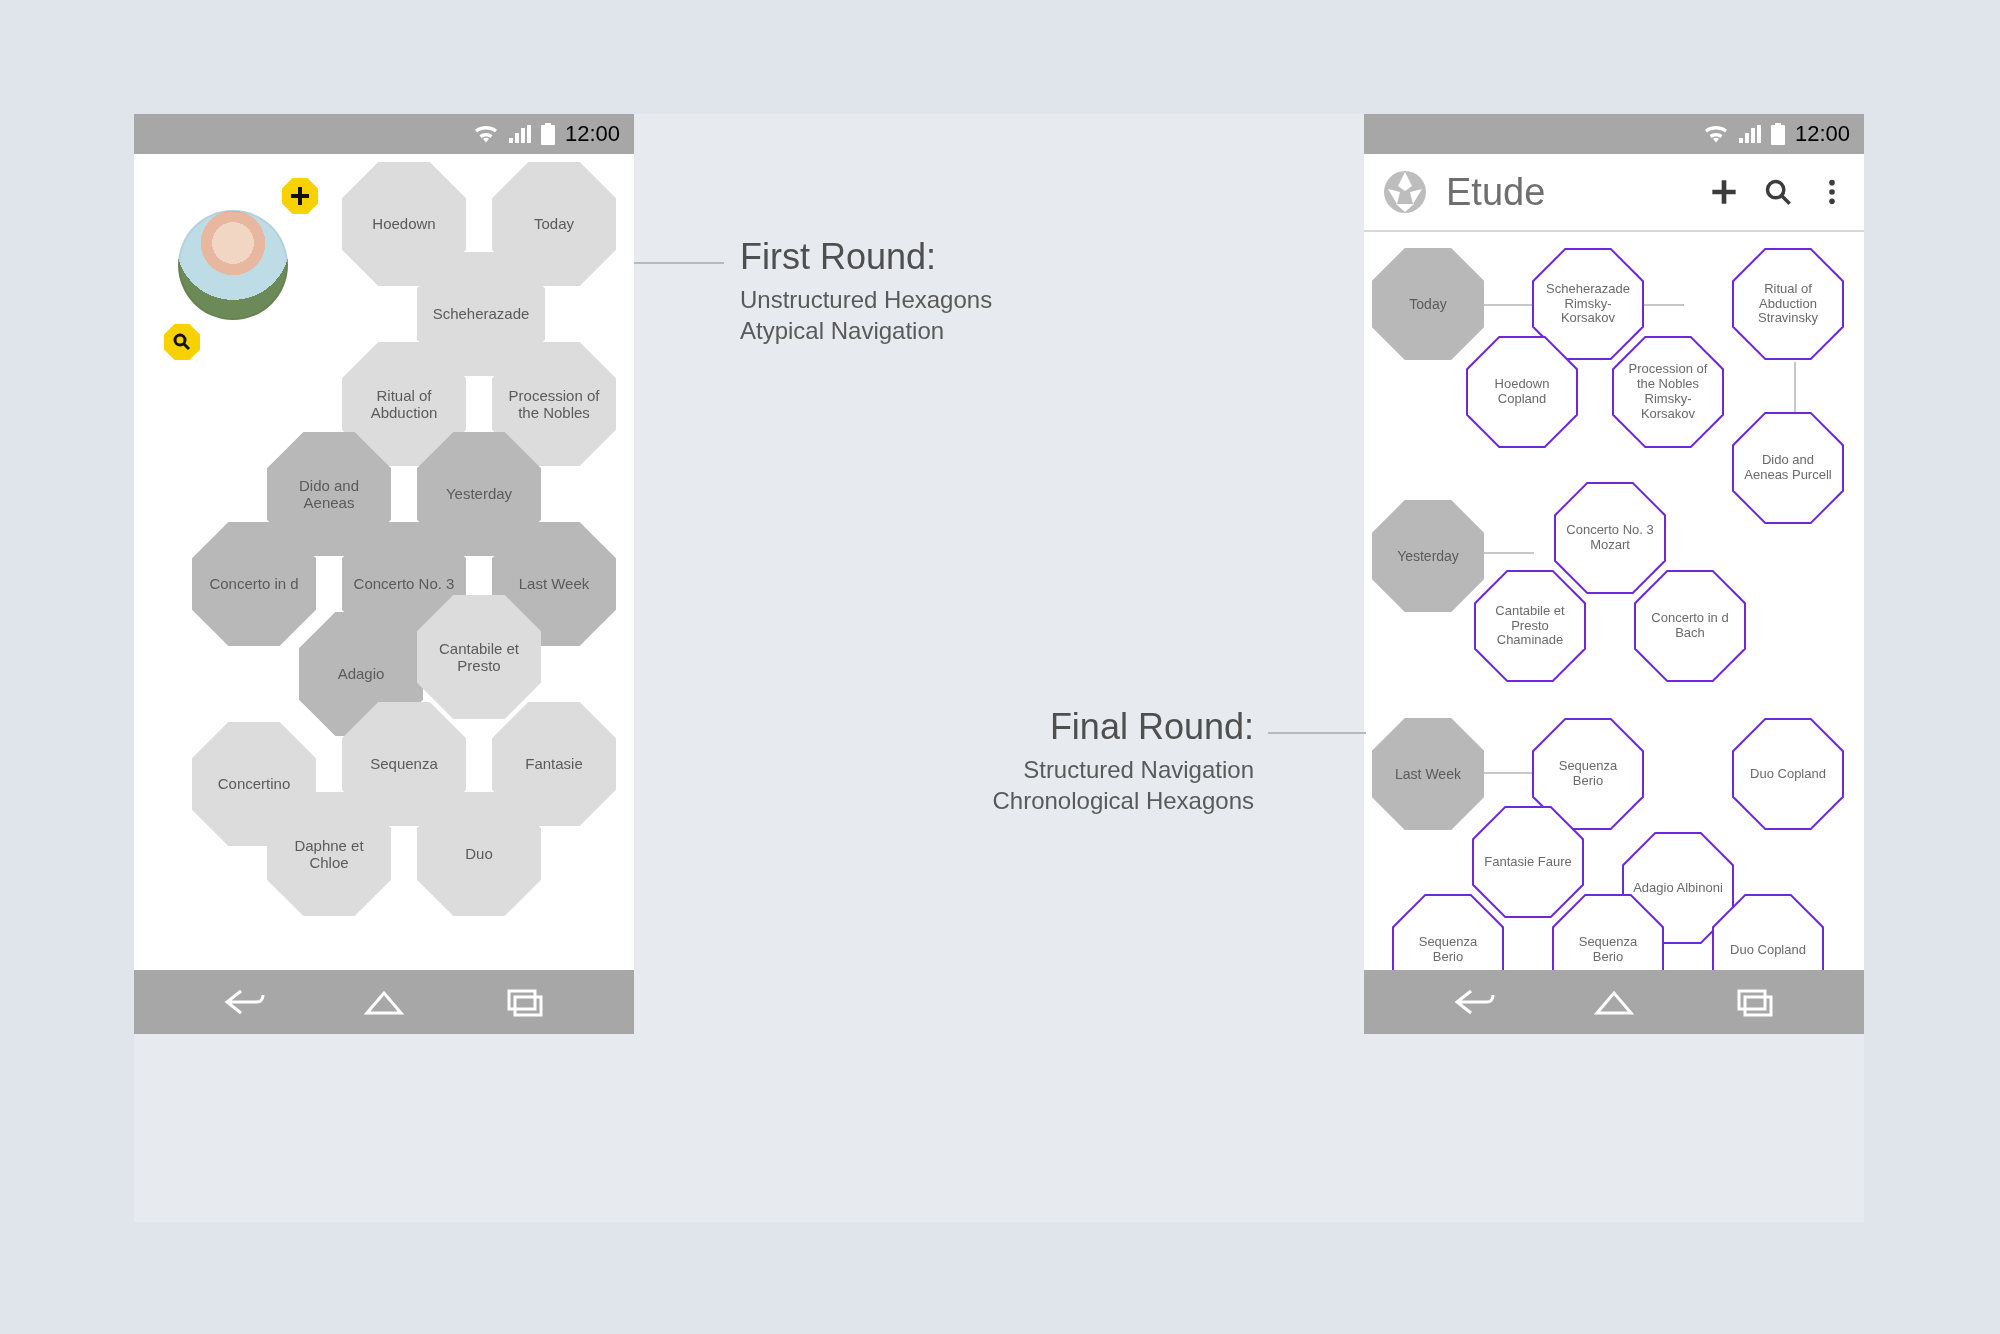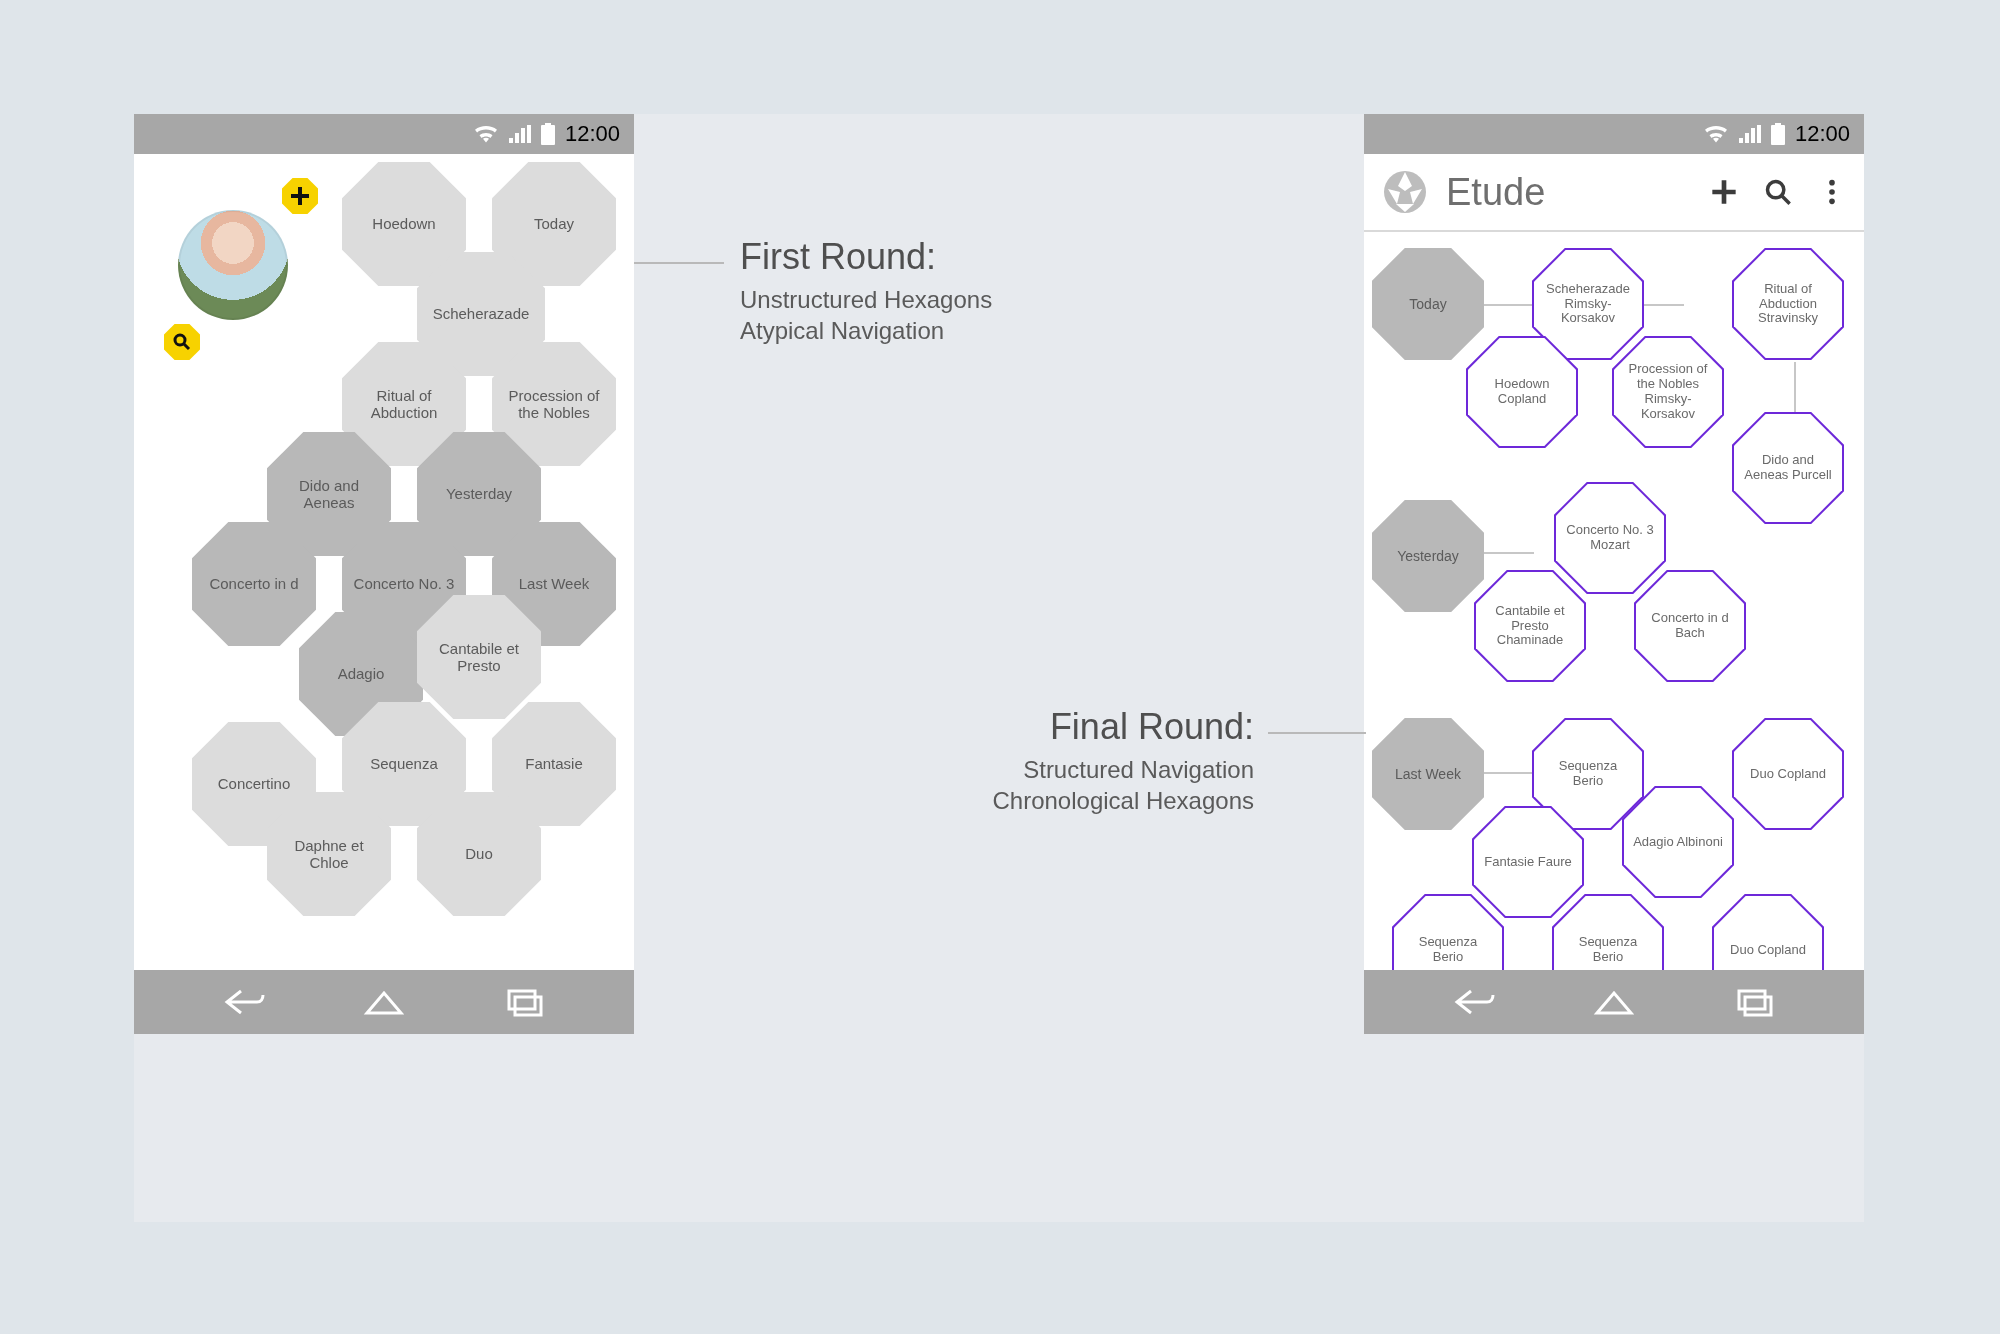--- a/index.html
+++ b/index.html
@@ -401,21 +401,21 @@
       <div class="oct-outline sm" style="left:368px; top:486px;">
           <div class="inner">
             <span>Duo Copland</span>
           </div>
         </div>
       <div class="oct-outline sm" style="left:108px; top:574px;">
           <div class="inner">
             <span>Fantasie Faure</span>
           </div>
         </div>
-      <div class="oct-outline sm" style="left:258px; top:554px;align-items:center;">
+      <div class="oct-outline sm" style="left:258px; top:600px;align-items:center;">
           <div class="inner">
             <span>Adagio Albinoni</span>
           </div>
         </div>
       <div class="oct-outline sm" style="left:28px; top:662px;">
           <div class="inner">
             <span>Sequenza Berio</span>
           </div>
         </div>
       <div class="oct-outline sm" style="left:188px; top:662px;">

